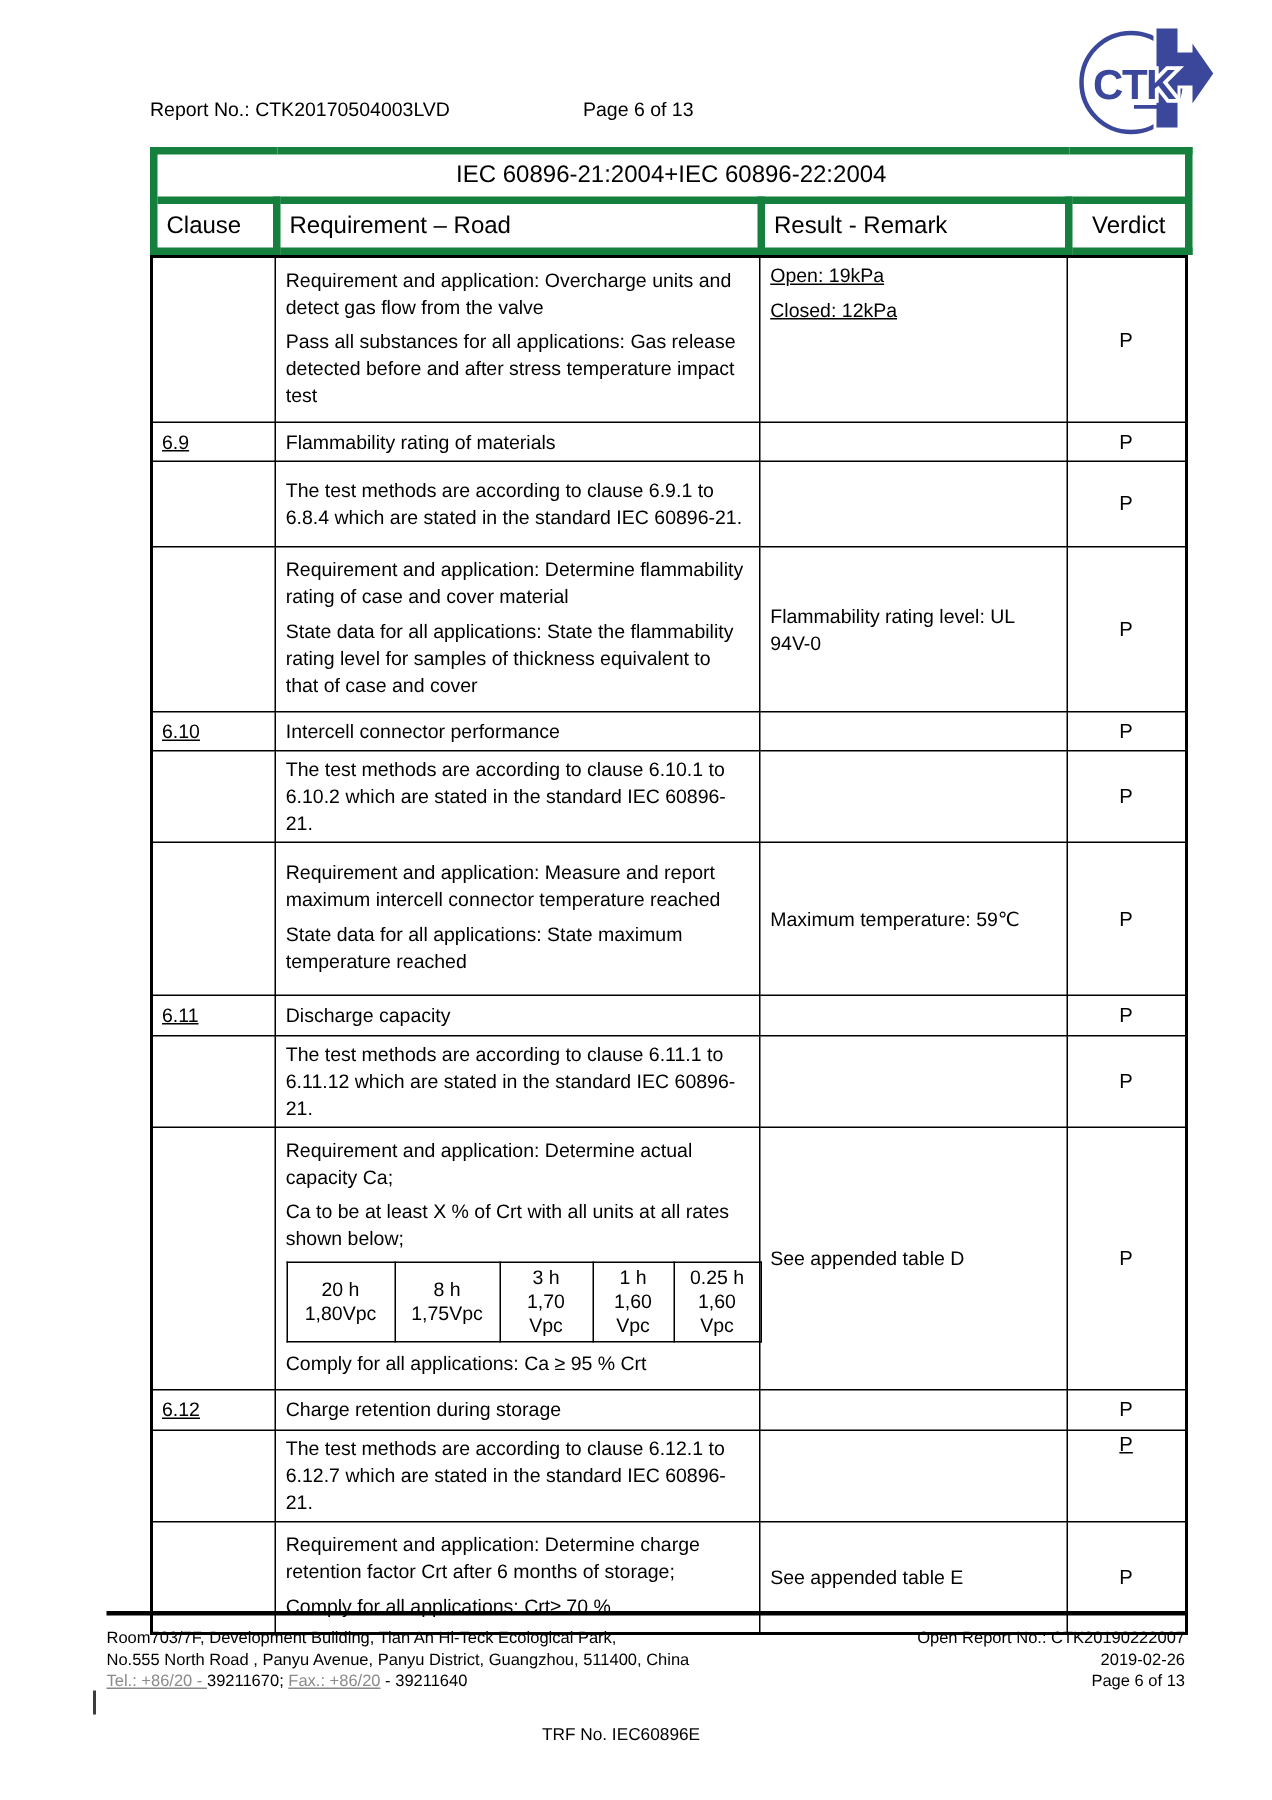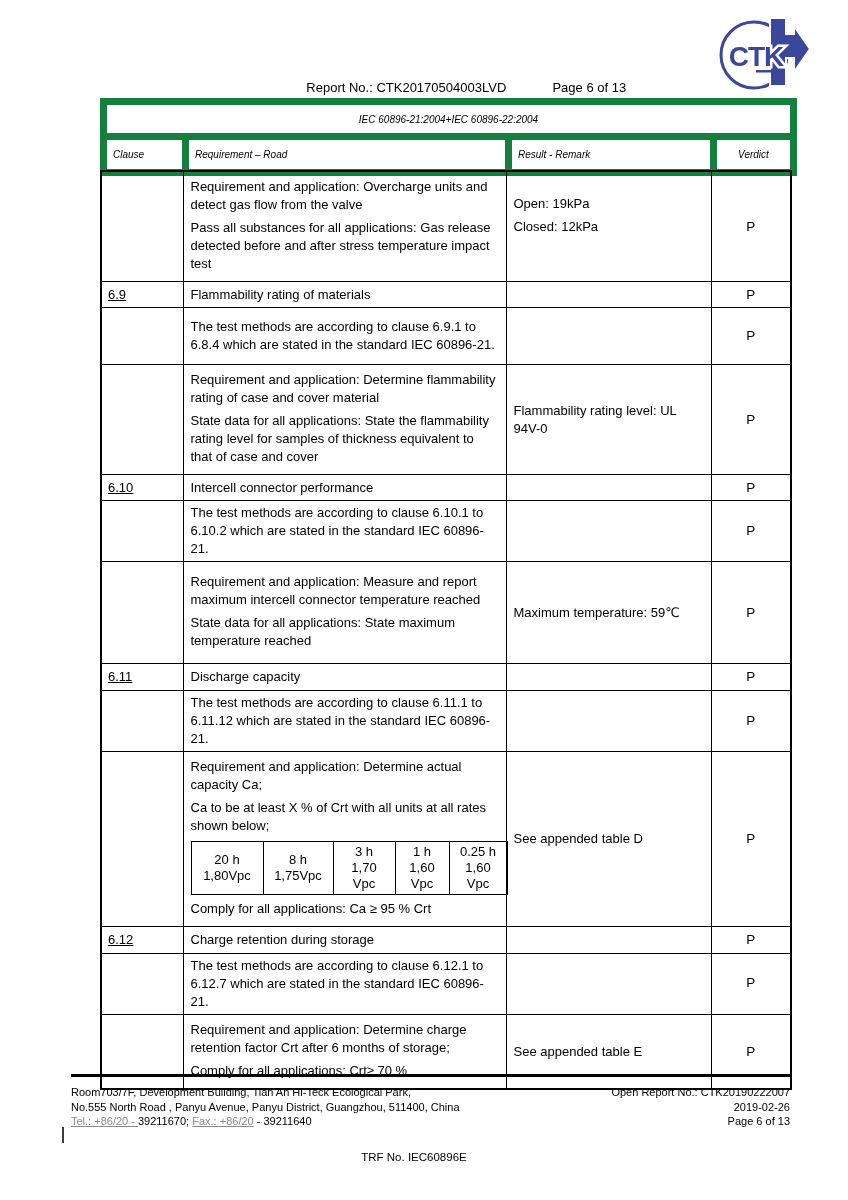--- a/index.html
+++ b/index.html
@@ -1,38 +1,38 @@
 <!DOCTYPE html>
 <html><head>
 <meta charset="utf-8">
 <style>
   html,body{margin:0;padding:0;background:#fff;}
   .page{position:relative;width:848px;height:1200px;background:#fff;color:#000;
         font-family:"Liberation Sans","DejaVu Sans",sans-serif;font-size:13px;overflow:hidden;}
 
   
-  .topline{position:absolute;left:100px;top:80px;width:690px;white-space:nowrap;text-align:center;}
+  .topline{position:absolute;left:100px;top:65px;width:690px;white-space:nowrap;}
   .topline .rep{display:inline-block;width:285px;}
 
   
   .logo{position:absolute;left:712px;top:14px;width:100px;height:82px;}
 
   
   table{border-collapse:collapse;}
   .head-table{position:absolute;left:100px;top:98px;width:690px;border:2px solid #000;table-layout:fixed;}
-  .head-table td{border:7px solid #15803d;font-size:10px;padding:3px 6px;font-style:italic;}
+  .head-table td{border:5px solid #15803d;font-size:16px;padding:3px 6px;}
   .head-table td.title{text-align:center;border-bottom:2px solid #000;height:22px;}
   .head-table tr.cols td{height:23px;}
 
   
   .body-table{position:absolute;left:100px;top:170px;width:690px;border:2px solid #000;table-layout:fixed;}
   .body-table td{border:1px solid #000;vertical-align:middle;padding:3px 7px;line-height:18px;}
   .body-table td.c-clause{vertical-align:middle;padding-left:6px;text-decoration:underline;}
   .body-table td.c-verdict{text-align:center;font-size:13.5px;}
-  .body-table td.vtop{vertical-align:top;padding-top:20px;}
+  .body-table td.vtop{vertical-align:top;padding-top:0;text-decoration:underline;}
   .cellp{margin:5px 0;}
   .cellp:first-child{margin-top:3px;}
 
   
   .subtbl{width:316px;margin:6px 0 2px 0;table-layout:fixed;}
   .subtbl td{border:1px solid #000;text-align:center;padding:2px 1px;line-height:16px;font-size:13px;vertical-align:middle;}
 
   
   .footer-rule{position:absolute;left:71px;top:1074px;width:719px;height:2.5px;background:#000;}
   .change-bar{position:absolute;left:62px;top:1127px;width:2px;height:16px;background:#3c3c3c;}

